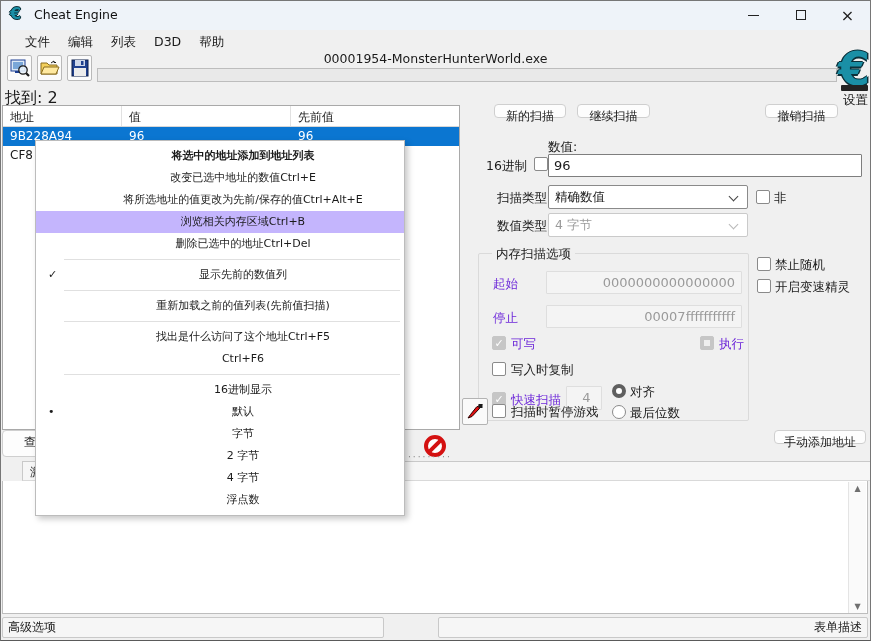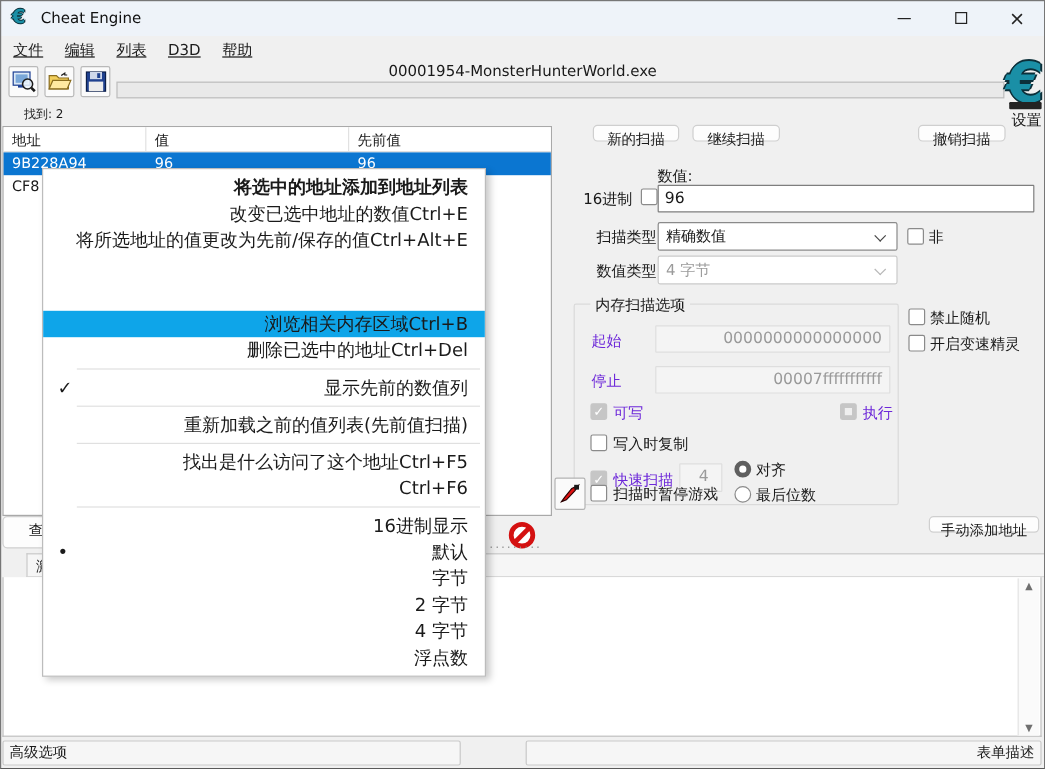--- a/index.html
+++ b/index.html
@@ -15,47 +15,47 @@
   .titlebar { position:absolute; left:0; top:0; width:871px; height:30px; background:#eef3f9; }
   .app-icon { position:absolute; left:10px; top:4px; font-size:16px; font-weight:bold; color:#1a8fa6;
     text-shadow:-1px 0 #0c303a, 1px 0 #0c303a, 0 -1px #0c303a, 0 1px #0c303a; }
   .win-title { position:absolute; left:34px; top:7px; font-size:12.5px; color:#111; }
   .win-btn { position:absolute; top:0; width:47px; height:30px; display:flex; align-items:center; justify-content:center; color:#222; }
   .wb-min  { left:730px; } .wb-max { left:777px; } .wb-close { left:824px; font-size:16px; }
   .wb-min .dash { width:11px; height:1px; background:#222; }
   .wb-max .box  { width:10px; height:10px; border:1.2px solid #222; }
 
   
-  .menubar { position:absolute; left:0; top:30px; width:871px; height:23px; display:flex; padding-left:2px;text-decoration:underline; }
+  .menubar { position:absolute; left:0; top:30px; width:871px; height:23px; display:flex; padding-left:16px; }
   .menu-item { padding:0 9px; line-height:23px; font-size:12.5px; }
 
   
   .tbtn { position:absolute; top:55px; width:25px; height:26px; background:#fbfbfb; border:1px solid #b9b9b9; border-radius:2px;
     display:flex; align-items:center; justify-content:center; }
   .progress { position:absolute; left:97px; top:68px; width:740px; height:14px; background:#e9e9e9; border:1px solid #bdbdbd; }
   .process-name { position:absolute; left:0; top:51px; width:871px; text-align:center; font-size:12.5px; }
 
   
-  .found-label { position:absolute; left:20px; top:88px; font-size:10px; }
+  .found-label { position:absolute; left:5px; top:88px; font-size:16px; }
   .found-table { position:absolute; left:2px; top:105px; width:458px; height:325px; background:#fff; border:1px solid #a9a9a9; }
   .found-header { display:flex; height:21px; border-bottom:1px solid #d7d7d7; background:#fff; }
   .fh-cell { padding:3px 0 0 7px; border-right:1px solid #e1e1e1; overflow:hidden; white-space:nowrap; }
   .found-row { display:flex; height:19px; line-height:19px; }
   .found-row.selected { background:#0b76d1; color:#fff; }
   .fr-cell { padding-left:7px; overflow:hidden; white-space:nowrap; }
   .c1 { width:119px; } .c2 { width:169px; } .c3 { width:170px; flex:1; border-right:none; }
 
   
   .ctx-menu { position:absolute; left:35px; top:140px; width:370px; background:#ffffff; border:1px solid #bcbcbc;
     box-shadow:3px 3px 6px rgba(0,0,0,.22); z-index:40; padding:4px 0; }
   .ctx-item { position:relative; height:22px; line-height:22px; padding:0 14px 0 60px; display:flex;
-    justify-content:flex-end; font-size:15px; white-space:nowrap; }
+    justify-content:center; font-size:11px; white-space:nowrap; }
   .ctx-item .check { position:absolute; left:12px; top:0; width:20px; }
   .ctx-item.bold { font-weight:bold; }
-  .ctx-item.highlight { background:#0ea5e9;margin-top:48px; }
+  .ctx-item.highlight { background:#c4b5fd; }
   .ctx-item .shortcut { color:#1a1a1a; }
   .ctx-sep { height:1px; background:#e0e0e0; margin:4px 4px 4px 28px; }
 
   
   .btn { position:absolute; height:14px; background:#fdfdfd; border:1px solid #cfcfcf; border-radius:4px;
     font-size:12px; text-align:center; line-height:22px; }
   .lbl { position:absolute; font-size:12.5px; white-space:nowrap; }
   .lbl.gray { color:#6d28d9; }
   .input { position:absolute; background:#fff; border:1px solid #7e7e7e; border-radius:1px; font-size:13px;
     line-height:21px; padding-left:5px; }

